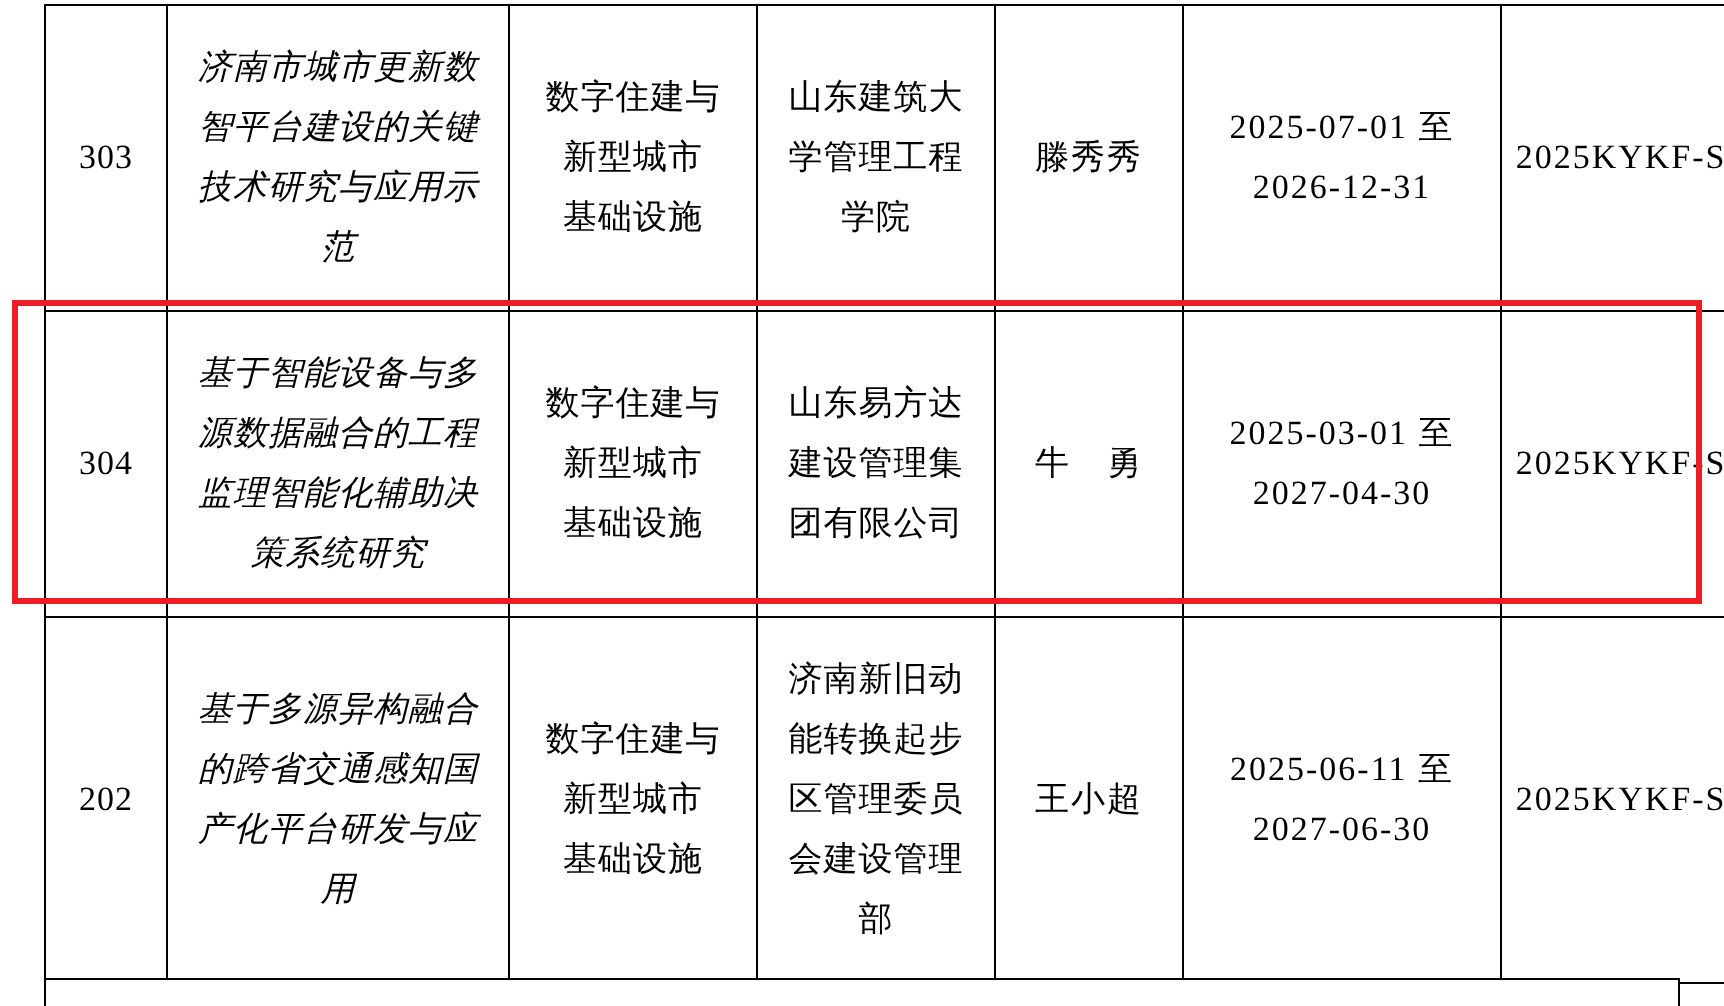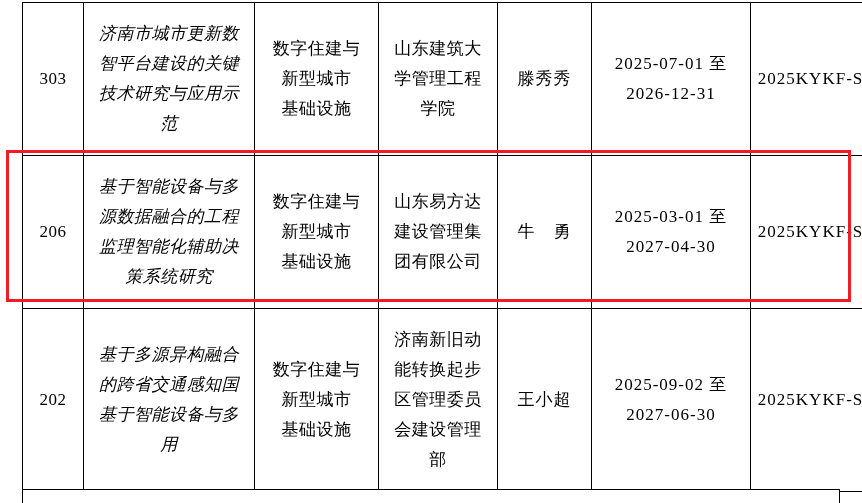--- a/index.html
+++ b/index.html
@@ -121,21 +121,21 @@
           <span class="cell-text">2025-07-01 至
 2026-12-31</span>
         </td>
         <td class="col-code">
           <span class="cell-text">2025KYKF-SZZJ197</span>
         </td>
       </tr>
 
       <tr class="row-304">
         <td class="col-no">
-          <span class="cell-text">206</span>
+          <span class="cell-text">304</span>
         </td>
         <td class="col-title">
           <span class="cell-text">基于智能设备与多
 源数据融合的工程
 监理智能化辅助决
 策系统研究</span>
         </td>
         <td class="col-field">
           <span class="cell-text">数字住建与
 新型城市
@@ -158,40 +158,40 @@
         </td>
       </tr>
 
       <tr class="row-305">
         <td class="col-no">
           <span class="cell-text">202</span>
         </td>
         <td class="col-title">
           <span class="cell-text">基于多源异构融合
 的跨省交通感知国
-基于智能设备与多
+产化平台研发与应
 用</span>
         </td>
         <td class="col-field">
           <span class="cell-text">数字住建与
 新型城市
 基础设施</span>
         </td>
         <td class="col-org">
           <span class="cell-text">济南新旧动
 能转换起步
 区管理委员
 会建设管理
 部</span>
         </td>
         <td class="col-person">
           <span class="cell-text">王小超</span>
         </td>
         <td class="col-period">
-          <span class="cell-text">2025-09-02 至
+          <span class="cell-text">2025-06-11 至
 2027-06-30</span>
         </td>
         <td class="col-code">
           <span class="cell-text">2025KYKF-SZZJ199</span>
         </td>
       </tr>
 
     </tbody>
   </table>
 

